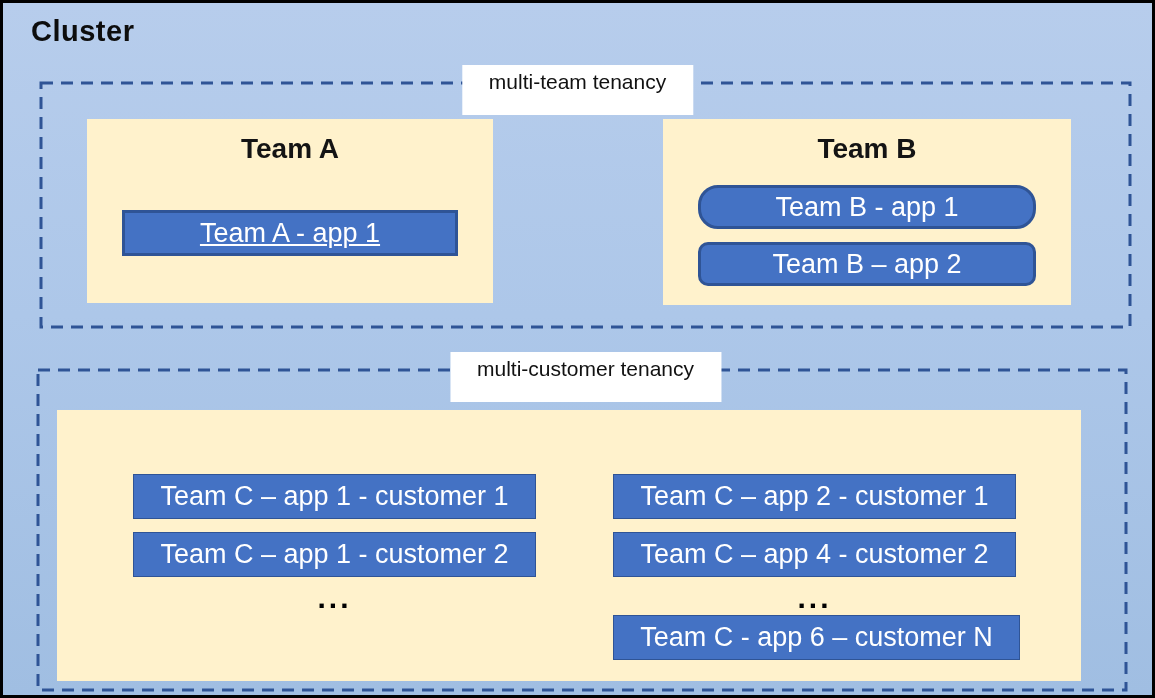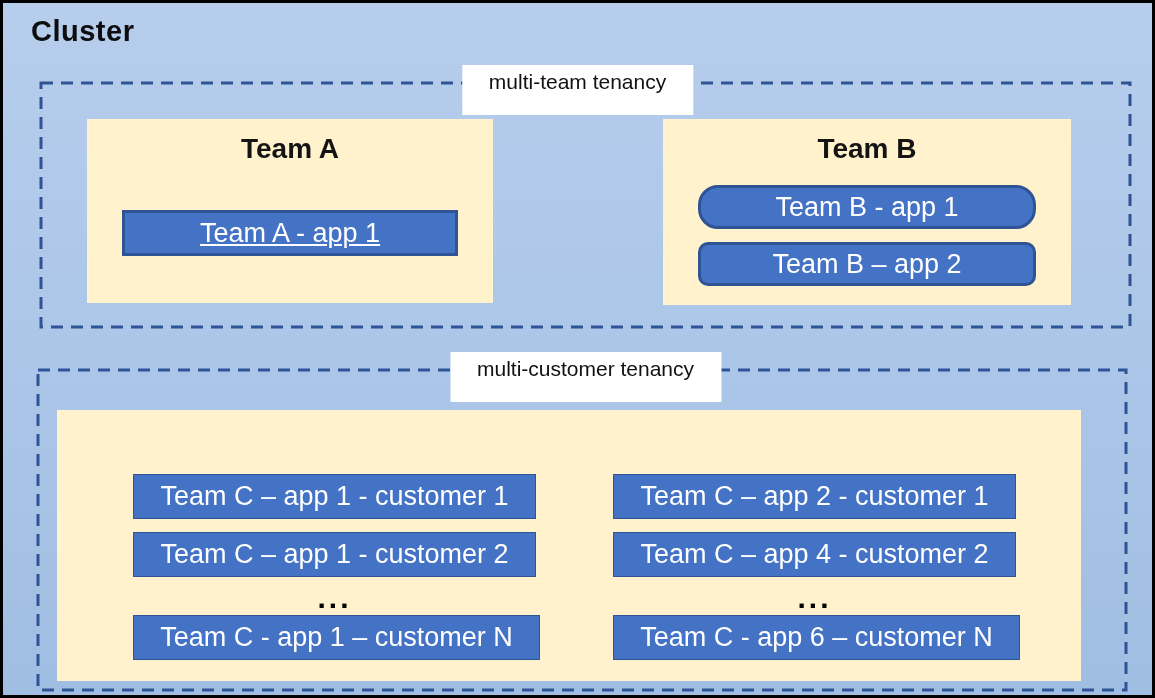--- a/index.html
+++ b/index.html
@@ -107,21 +107,20 @@
   <svg class="zone-border" style="left:33px; top:365px;" width="1092" height="325">
     <rect x="2" y="2" width="1088" height="320" fill="none" stroke="#2f5496" stroke-width="3" stroke-dasharray="12 8"></rect>
   </svg>
   <div class="zone-label" style="top:349px;margin-left:8px;">multi-customer tenancy</div>
 
   <div class="team-box" style="left:54px; top:407px; width:1024px; height:271px;">
 
     <div class="app-box app-thin" style="left:76px; top:64px; width:403px; height:45px;">Team C – app 1 - customer 1</div>
     <div class="app-box app-thin" style="left:76px; top:122px; width:403px; height:45px;">Team C – app 1 - customer 2</div>
     <div class="ellipsis-row" style="left:76px; top:178px;">...</div>
-    <div class="app-box app-thin" style="left:76px; top:205px; width:407px; height:45px;">Team C - app 1 – customer N</div>
 
     <div class="app-box app-thin" style="left:556px; top:64px; width:403px; height:45px;">Team C – app 2 - customer 1</div>
     <div class="app-box app-thin" style="left:556px; top:122px; width:403px; height:45px;">Team C – app 4 - customer 2</div>
     <div class="ellipsis-row" style="left:556px; top:178px;">...</div>
     <div class="app-box app-thin" style="left:556px; top:205px; width:407px; height:45px;">Team C - app 6 – customer N</div>
   </div>
 
 </div>
 
 </body></html>

